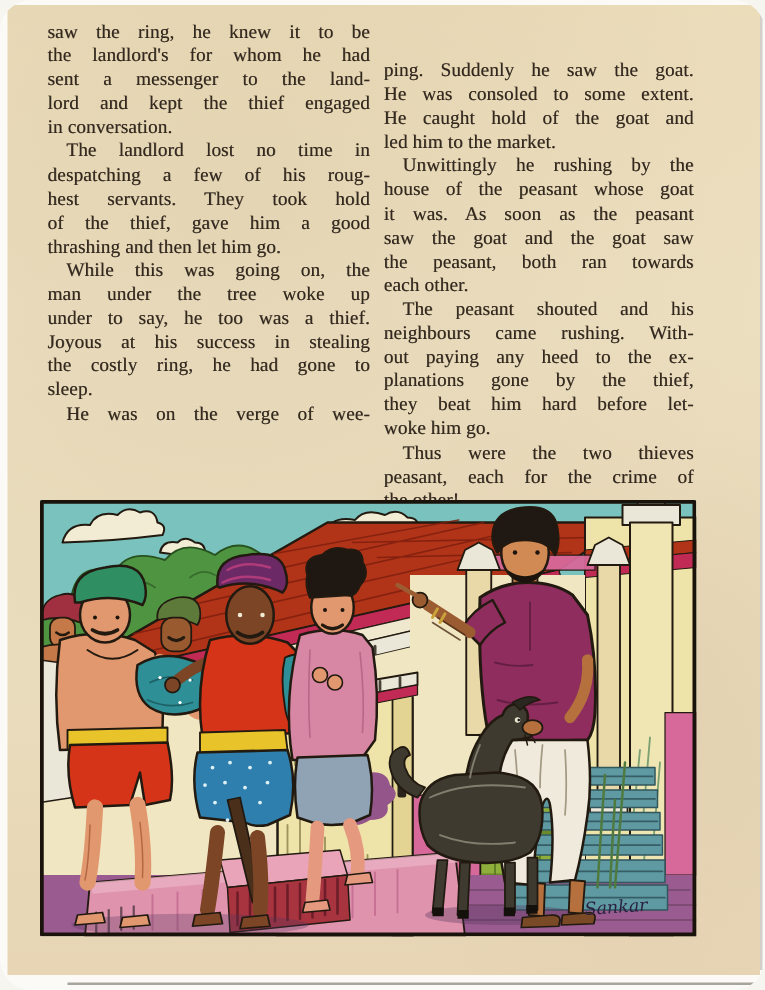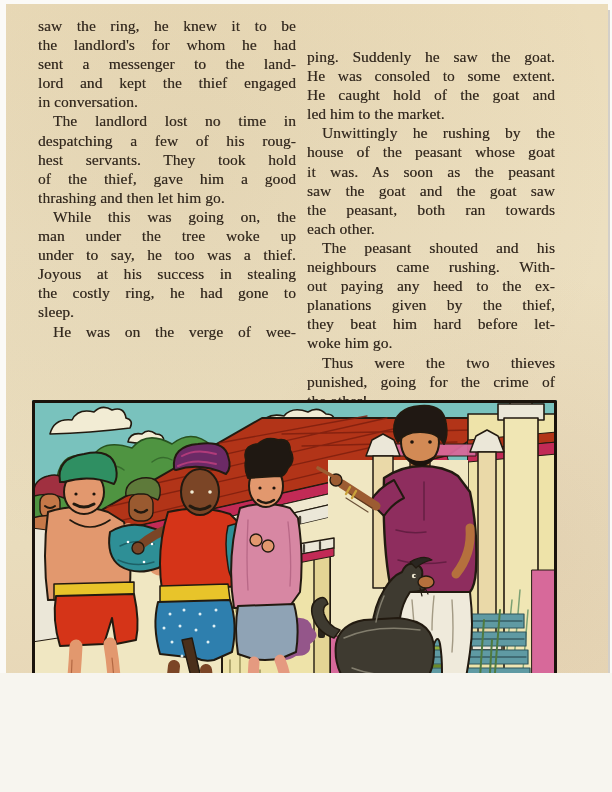--- a/index.html
+++ b/index.html
@@ -1,17 +1,17 @@
 <!DOCTYPE html>
 <html style="--paper: #e9ddbe; --ink: #33291f; --sky: #79c2bd; --cloud: #f2ecd4; --tree: #4f9441; --treeDark: #27511f; --roof: #b23418; --roofDark: #7e1f0e; --fascia: #c22a56; --beam: #ebe7d8; --wallYellow: #eee3a9; --wallCream: #f0e7c2; --pinkWall: #d7699a; --purplePatch: #94568a; --doorGreen: #8fae3c; --doorGreenDark: #5a7a22; --steps: #5f9aa3; --ground: #9a5c90; --platform: #df93ad; --riser: #a83440; --kurta: #8e2d5e; --dhotiWhite: #efeadb; --skinLight: #e2986e; --skinTan: #d28a55; --skinDark: #7b4526; --skinMid: #c57848; --shirtRed: #d53418; --yellowSash: #e8c42a; --blueDhoti: #2e7fae; --tealCloth: #2e8f96; --pinkTunic: #d787a3; --greyDhoti: #8fa3b5; --turbanGreen: #2f8f62; --turbanPurple: #6b2a66; --turbanRed: #a03040; --turbanOlive: #5e7a3a; --goat: #3e3a30; --goatLight: #8a8574; --umbrella: #4a2f1a; --outline: #221a10;"><head>
 <meta charset="utf-8">
 <style>
   html,body { margin:0; padding:0; }
   body { width:612px; height:792px; background:#f7f5ef; font-family:"Liberation Serif", serif; }
-  .page { position:relative; width:612px; height:673px; overflow:hidden; background:#fbfaf7; }
+  .page { position:relative; width:612px; height:792px; overflow:hidden; background:#fbfaf7;border-radius:25px; }
   .paper {
     position:absolute; left:6px; top:4px; width:602px; height:776px;
     background:
       radial-gradient(120% 90% at 30% 20%, rgba(120,90,40,.07), transparent 60%),
       radial-gradient(80% 60% at 85% 70%, rgba(160,100,70,.09), transparent 60%),
       linear-gradient(180deg, #ebdcba 0%, #ecdfc0 30%, #e9dcbc 70%, #e7d5b5 100%);
   }
   .col { position:absolute; top:16px; font-size:15.4px; line-height:19.1px; color:#33291f;
          letter-spacing:.1px; text-shadow:.3px 0 0 rgba(40,30,20,.55); }
   .col-left  { left:38px;  width:258px; }
@@ -70,27 +70,27 @@
         <div class="line">house of the peasant whose goat</div>
         <div class="line">it was.  As soon as the peasant</div>
         <div class="line">saw the goat and the goat saw</div>
         <div class="line">the peasant, both ran towards</div>
         <div class="line last">each other.</div>
       </div>
       <div class="para">
         <div class="line indent">The peasant shouted and his</div>
         <div class="line">neighbours came rushing.  With-</div>
         <div class="line">out paying any heed to the ex-</div>
-        <div class="line">planations given by the thief,</div>
+        <div class="line">planations gone by the thief,</div>
         <div class="line">they beat him hard before let-</div>
         <div class="line last">woke him go.</div>
       </div>
       <div class="para">
         <div class="line indent">Thus were the two thieves</div>
-        <div class="line">punished, going for the crime of</div>
+        <div class="line">peasant, each for the crime of</div>
         <div class="line last">the other!</div>
       </div>
     </div>
 
   <div class="illu">
     <svg viewBox="0 0 525 349" stroke-linecap="round" stroke-linejoin="round">
 
       <rect x="0" y="0" width="525" height="349" style="fill:var(--sky)"></rect>
 
       <g style="fill:var(--cloud)" stroke="var(--outline)" stroke-width="1.6">

